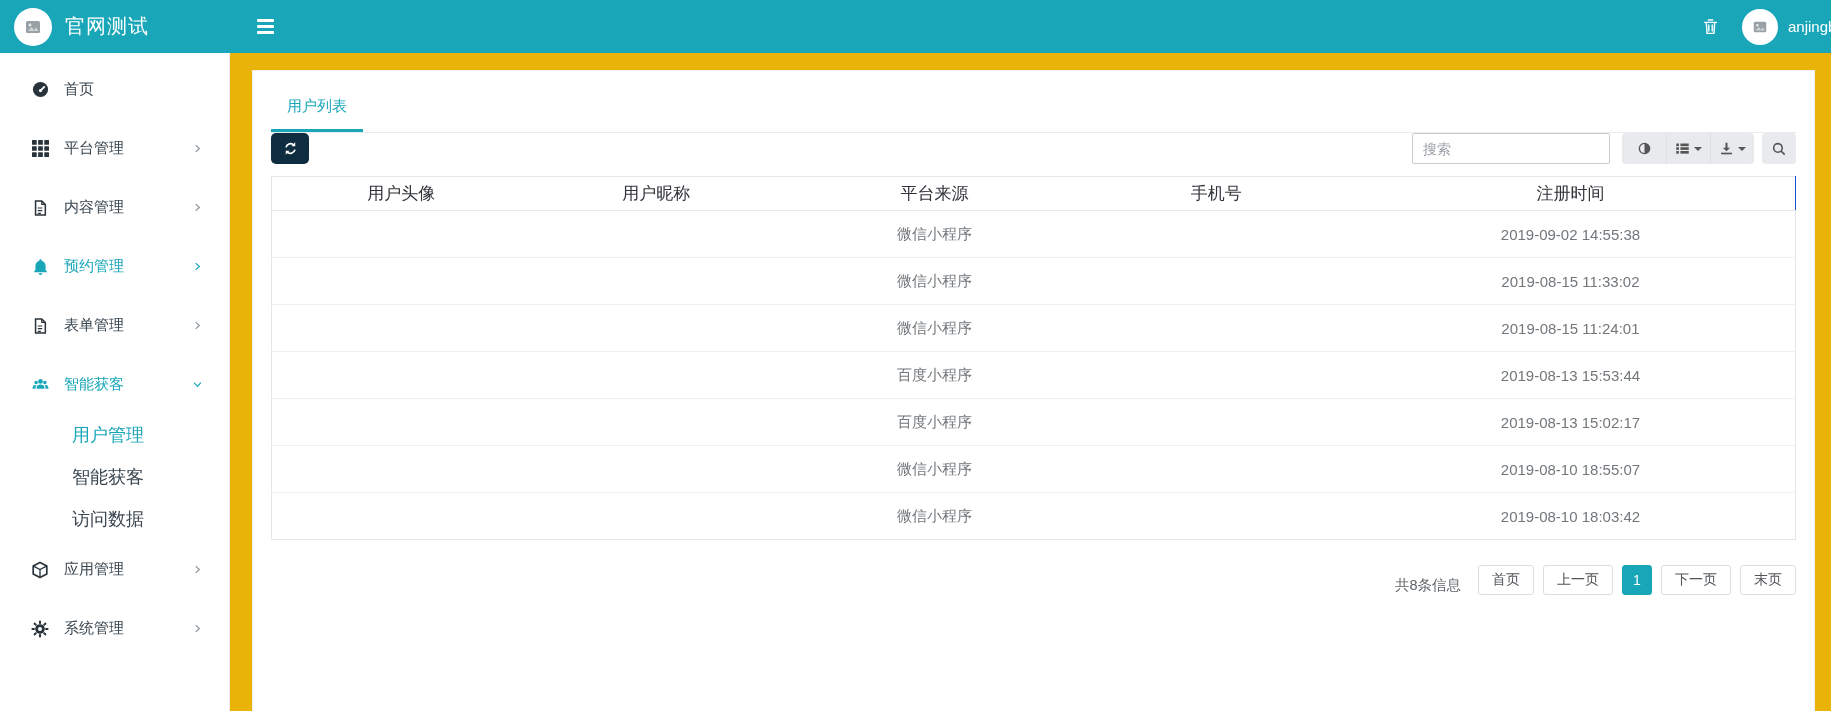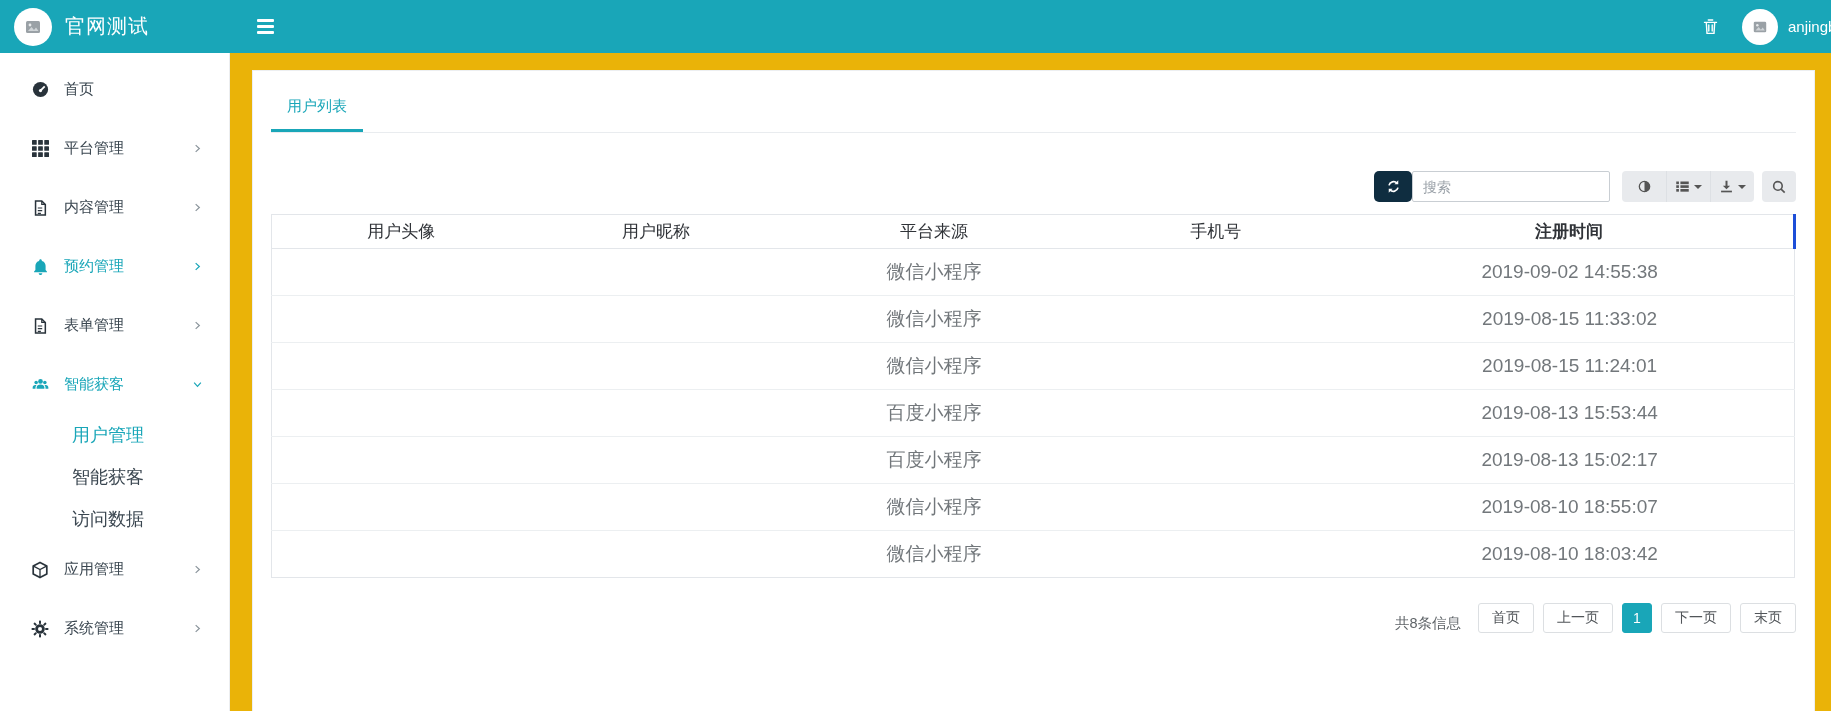--- a/index.html
+++ b/index.html
@@ -37,36 +37,36 @@
   .sub-item { height:42px; display:flex; align-items:center; padding-left:72px; color:#3a4650; font-size:18px; cursor:pointer; }
   .sub-item.active { color:#19a6b8; }
 
   
   .content { flex:1; background:#eab308; padding:17px 16px 0 22px; min-width:0; }
   .card { background:#fff; height:100%; padding:0 18px; border:1px solid #edeff1; border-bottom:none; }
 
   .tabs-row { padding-top:26px; border-bottom:1px solid #e9ecef; }
   .tab { display:inline-block; color:#19a6b8; font-size:15px; padding:0 16px 13px; border-bottom:3px solid #19a6b8; cursor:pointer; }
 
-  .toolbar { margin-top:38px; display:flex; align-items:center; justify-content:flex-end; }
+  .toolbar { display:flex; align-items:center; justify-content:space-between; }
   .refresh-btn { width:38px; height:31px; background:#0f2d40; border:none; border-radius:5px; display:flex; align-items:center; justify-content:center; cursor:pointer; }
   .toolbar-right { display:flex; align-items:center; }
   .search-input { width:198px; height:31px; border:1px solid #c9ced3; border-radius:2px; padding:0 10px; font-size:14px; color:#333; outline:none; font-family:inherit; }
   .search-input::placeholder { color:#9aa1a8; }
   .btn-group { display:flex; margin-left:12px; border-radius:4px; overflow:hidden; }
   .tb-btn { width:44px; height:31px; background:#e8eaed; border:none; display:flex; align-items:center; justify-content:center; gap:4px; cursor:pointer; color:#555; }
   .tb-btn + .tb-btn { border-left:1px solid #dde0e4; }
   .tb-btn-single { width:34px; height:31px; background:#e8eaed; border:none; border-radius:4px; margin-left:8px; display:flex; align-items:center; justify-content:center; cursor:pointer; }
   .caret { width:0; height:0; border-left:4px solid transparent; border-right:4px solid transparent; border-top:4px solid #555; }
 
   table.users { width:100%; margin-top:12px; border-collapse:collapse; }
   table.users th { height:34px; font-weight:normal; color:#303338; font-size:17px; text-align:center; border:1px solid #e3e6ea; border-left:none; border-right:none; }
   table.users th:first-child { border-left:1px solid #e3e6ea; }
-  table.users th:last-child { border-right:3px solid #1d4ed8;font-weight:bold; }
-  table.users td { height:47px; color:#72777b; font-size:19px; text-align:center; border-bottom:1px solid #ecEFF1; border-bottom:1px solid #eceff1; }
+  table.users th:last-child { border-right:1px solid #1d4ed8; }
+  table.users td { height:47px; color:#72777b; font-size:15px; text-align:center; border-bottom:1px solid #ecEFF1; border-bottom:1px solid #eceff1; }
   table.users td:first-child { border-left:1px solid #e3e6ea; }
   table.users td:last-child { border-right:1px solid #e3e6ea; }
   table.users tr:last-child td { border-bottom:1px solid #e3e6ea; }
 
   .pagination { margin-top:25px; display:flex; align-items:flex-end; justify-content:flex-end; gap:9px; }
   .page-total { color:#5f6468; font-size:14.5px; margin-right:8px; }
   .page-btn { height:30px; min-width:30px; padding:0 13px; background:#fff; border:1px solid #dcdfe2; border-radius:3px; color:#515559; font-size:14px; cursor:pointer; display:flex; align-items:center; justify-content:center; font-family:inherit; }
   .page-btn.active { background:#19a6b8; border-color:#19a6b8; color:#fff; padding:0; width:30px; }
 </style>
 </head>

